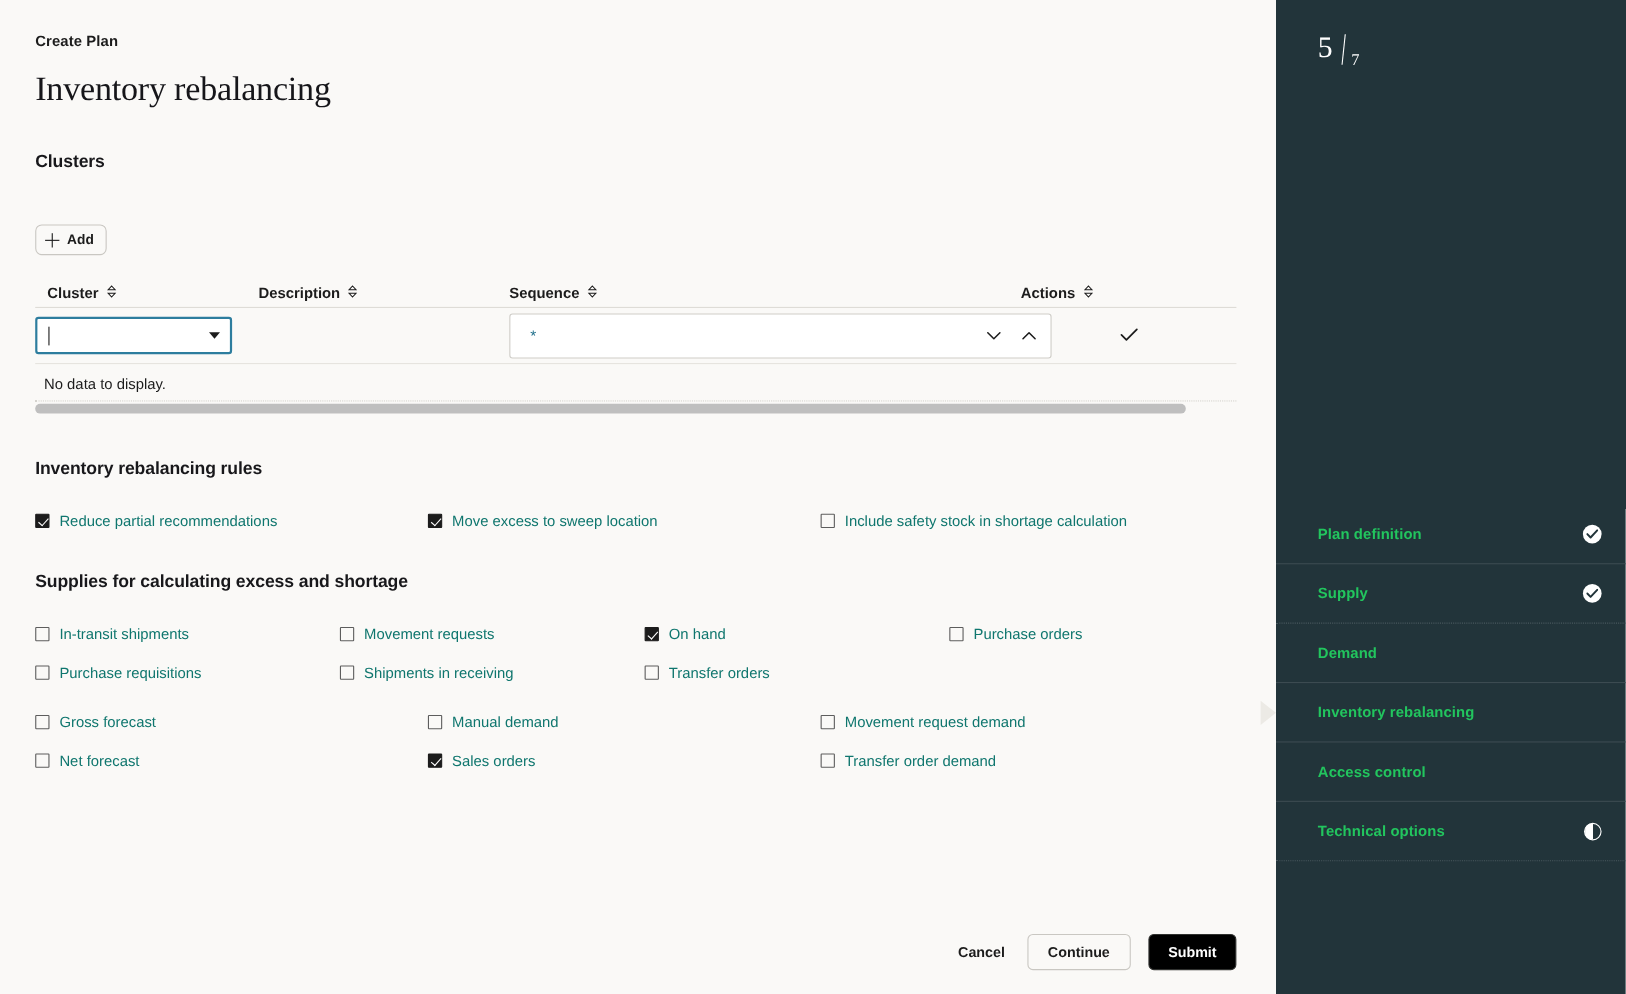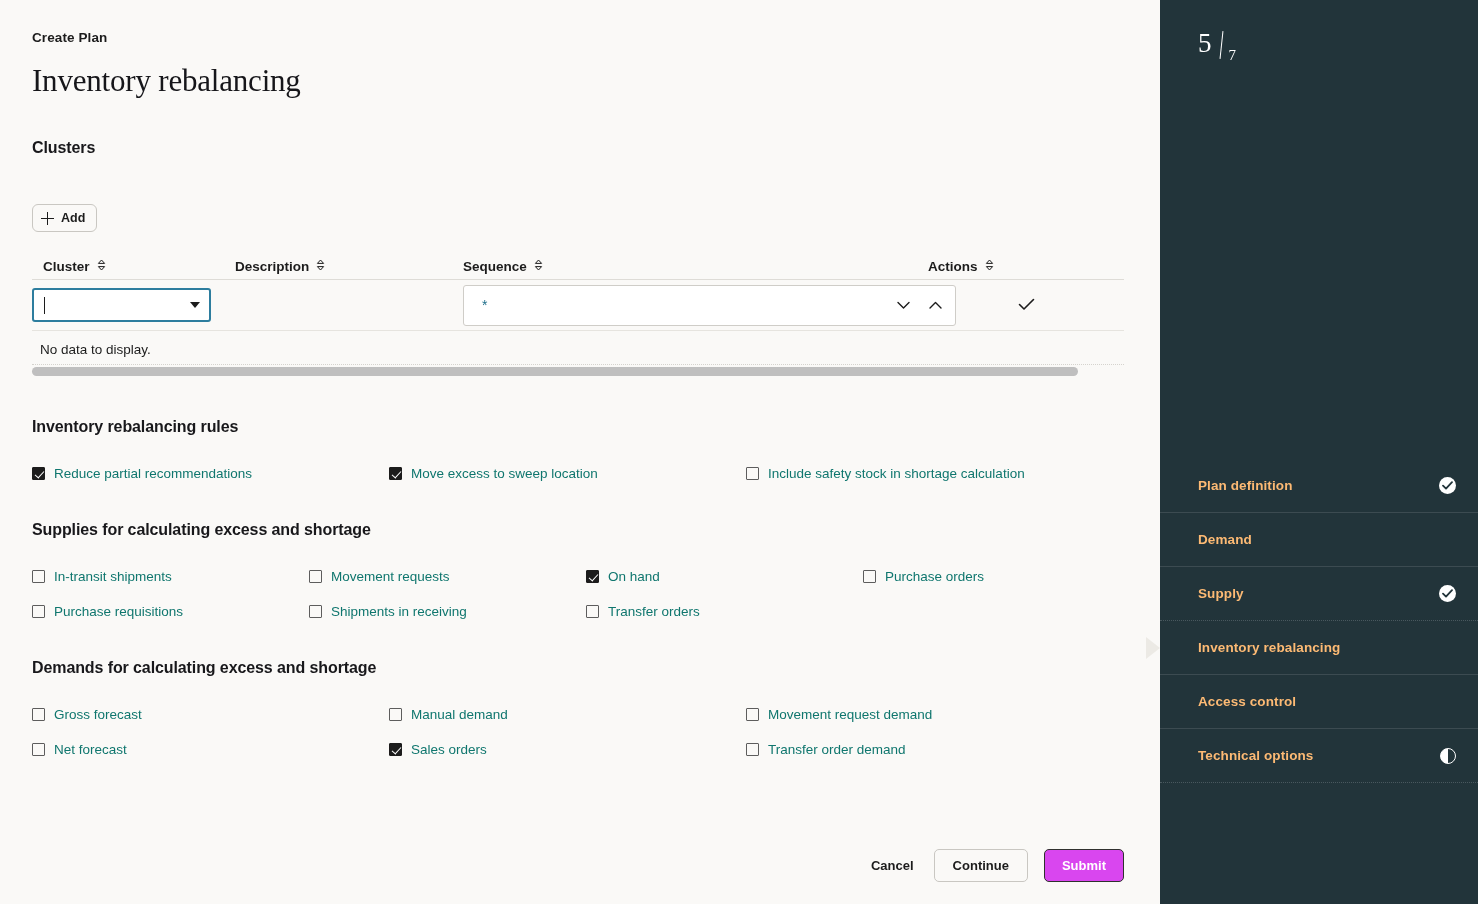--- a/index.html
+++ b/index.html
@@ -287,21 +287,21 @@
     border: 1px solid #c9c7c2;
     border-radius: 5px;
     font-size: 13px;
     font-weight: bold;
     color: #1c1c1c;
     cursor: pointer;
     padding: 8px 18px;
     font-family: inherit;
   }
   .btn-submit {
-    background: #d946ef;
+    background: #000000;
     border: 1px solid #30312f;
     border-radius: 5px;
     font-size: 13px;
     font-weight: bold;
     color: #ffffff;
     cursor: pointer;
     padding: 8px 17px;
     font-family: inherit;
   }
 
@@ -346,21 +346,21 @@
     display: flex;
     align-items: center;
     justify-content: space-between;
     border-bottom: 1px solid #3c4b51;
     cursor: pointer;
   }
   .nav-item.dotted-sep { border-bottom: 1px dotted #49585e; }
   .nav-label {
     font-size: 13.5px;
     font-weight: bold;
-    color: #fdba74;
+    color: #22c55e;
     letter-spacing: 0.1px;
   }
 
   .badge-done {
     width: 17px; height: 17px;
     border-radius: 50%;
     background: #ffffff;
     display: flex;
     align-items: center;
     justify-content: center;
@@ -536,21 +536,20 @@
           <span class="cb-box"></span>
           <span class="cb-label">Shipments in receiving</span>
         </label>
         <label class="cb-item">
           <span class="cb-box"></span>
           <span class="cb-label">Transfer orders</span>
         </label>
       </div>
 
       
-      <h2 class="section-title">Demands for calculating excess and shortage</h2>
       <div class="cb-grid cb-grid-demands">
         <label class="cb-item">
           <span class="cb-box"></span>
           <span class="cb-label">Gross forecast</span>
         </label>
         <label class="cb-item">
           <span class="cb-box"></span>
           <span class="cb-label">Manual demand</span>
         </label>
         <label class="cb-item">
@@ -592,33 +591,33 @@
 
       <div class="nav-item">
         <span class="nav-label">Plan definition</span>
         <span class="badge-done">
           <svg width="11" height="9" viewBox="0 0 11 9">
               <path d="M1 4.6 L4 7.6 L10 1.2" fill="none" stroke="#22343a" stroke-width="1.8" stroke-linecap="round" stroke-linejoin="round"></path>
             </svg>
         </span>
       </div>
 
-      <div class="nav-item">
-        <span class="nav-label">Demand</span>
-      </div>
-
       <div class="nav-item dotted-sep">
         <span class="nav-label">Supply</span>
         <span class="badge-done">
           <svg width="11" height="9" viewBox="0 0 11 9">
               <path d="M1 4.6 L4 7.6 L10 1.2" fill="none" stroke="#22343a" stroke-width="1.8" stroke-linecap="round" stroke-linejoin="round"></path>
             </svg>
         </span>
       </div>
 
+      <div class="nav-item">
+        <span class="nav-label">Demand</span>
+      </div>
+
 
       <div class="nav-item">
         <span class="active-arrow"></span>
         <span class="nav-label">Inventory rebalancing</span>
       </div>
 
       <div class="nav-item">
         <span class="nav-label">Access control</span>
       </div>
 

